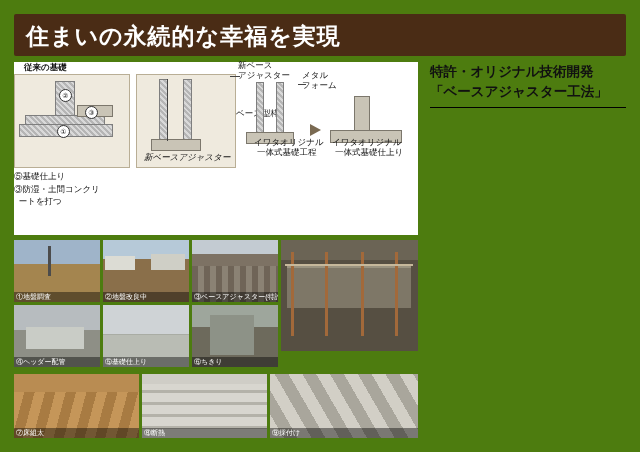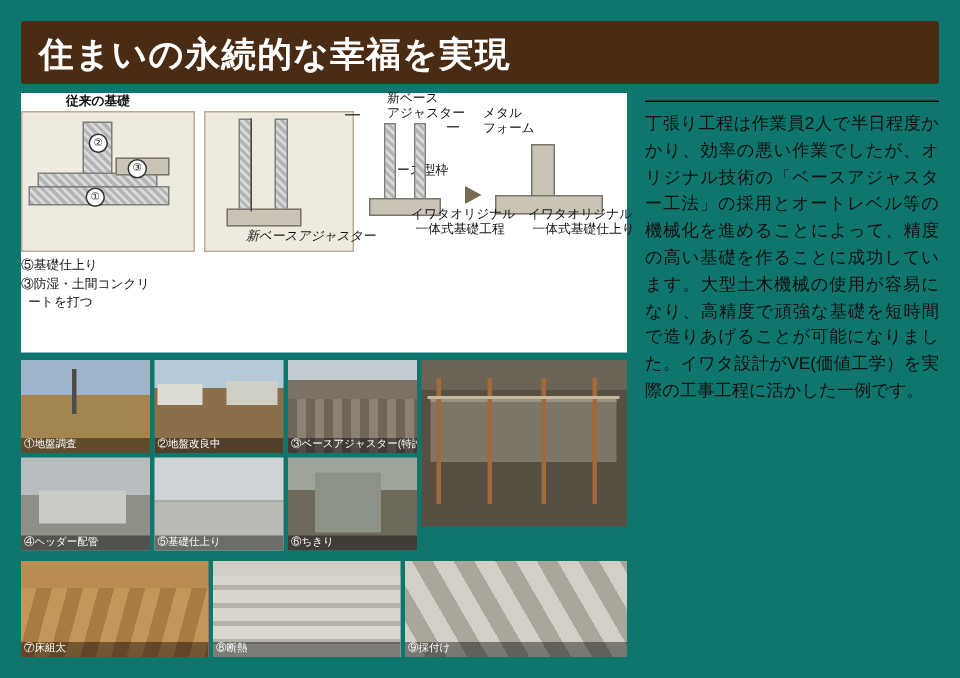--- a/index.html
+++ b/index.html
@@ -7,21 +7,21 @@
     padding: 0;
     background: #e8e8e8;
   }
   body {
     font-family: "Liberation Sans", sans-serif;
   }
   .page {
     position: relative;
     width: 640px;
     height: 452px;
-    background: #0f766e;
+    background: #4d7c0f;
     overflow: hidden;
   }
   
   .title-bar {
     position: absolute;
     left: 14px;
     top: 14px;
     width: 612px;
     height: 42px;
     background: #4a2c15;
@@ -79,21 +79,20 @@
     top: 0;
     width: 404px;
     height: 173px;
     background: #ffffff;
   }
   .lbl {
     position: absolute;
     font-size: 8.5px;
     color: #111;
     white-space: nowrap;
-    margin-left: 20px;
   }
   .lbl-b {
     font-weight: bold;
   }
   .box-old {
     position: absolute;
     left: 0px;
     top: 12px;
     width: 114px;
     height: 92px;
@@ -303,17 +302,20 @@
       <div style="position:absolute; left:0; top:10px; width:100%; height:54px; background:repeating-linear-gradient(0deg,#d8d6cf 0 9px,#b4b2a9 9px 12px);"></div>
       <div class="cap">⑧断熱</div>
     </div>
     <div class="photo-box" style="left:256px; top:312px; width:148px; height:64px; background:linear-gradient(#c2bfb6 0 100%);">
       <div style="position:absolute; left:0; top:0; width:100%; height:64px; background:repeating-linear-gradient(60deg,#d2cfc6 0 12px,#a9a69c 12px 24px);"></div>
       <div class="cap">⑨採付け</div>
     </div>
   </div>
 
   <div class="right-col">
+    <div class="right-head">
+      <div>特許・オリジナル技術開発</div>
+      <div>「ベースアジャスター工法」</div>
+    </div>
     <div class="right-rule"></div>
-    <div class="right-body">丁張り工程は作業員2人で半日程度かかり、効率の悪い作業でしたが、オリジナル技術の「ベースアジャスター工法」の採用とオートレベル等の機械化を進めることによって、精度の高い基礎を作ることに成功しています。大型土木機械の使用が容易になり、高精度で頑強な基礎を短時間で造りあげることが可能になりました。イワタ設計がVE(価値工学）を実際の工事工程に活かした一例です。</div>
   </div>
 
 </div>
 
 </body></html>

